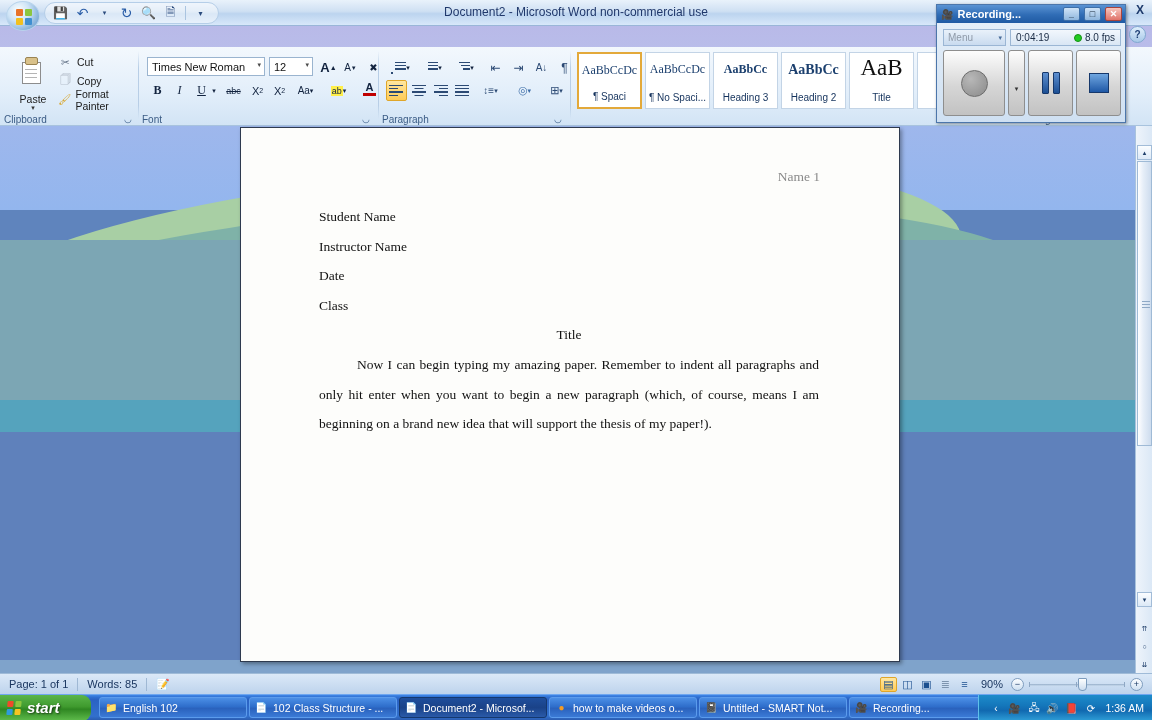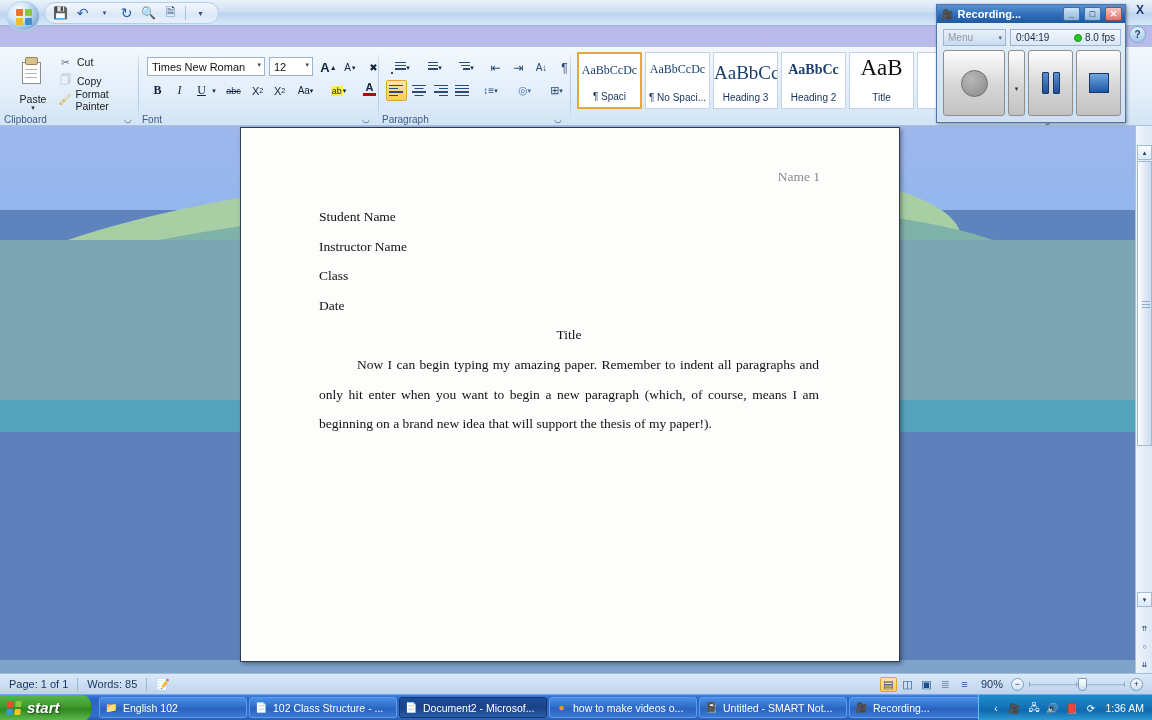--- a/index.html
+++ b/index.html
@@ -341,20 +341,21 @@
       <div class="qbtn" style="color:#2563a8">💾</div>
       <div class="qbtn" style="font-size:14px;color:#2b5ea8">↶</div>
       <div class="qbtn" style="font-size:7px">▾</div>
       <div class="qbtn" style="font-size:14px;color:#2b5ea8">↻</div>
       <div class="qbtn">🔍</div>
       <div class="qbtn">🗎</div>
       <div class="sep"></div>
       <div class="qbtn" style="font-size:8px">▾</div>
     </div>
 
+    <div class="title-text">Document2 - Microsoft Word non-commercial use</div>
     <div class="winbtn-x">X</div>
   </div>
   <div class="helpbtn">?</div>
 
 
   <div class="ribbon">
 
     <div class="group" style="left:4px;width:134px">
       <div class="bigbtn" style="left:6px;top:4px">
         <div class="glyph">
@@ -498,21 +499,21 @@
     <div class="group" style="left:574px;width:372px">
       <div class="stylebox sel" style="left:3px">
         <div class="prev">AaBbCcDc</div>
         <div class="nm">¶ Spaci</div>
       </div>
       <div class="stylebox" style="left:71px">
         <div class="prev">AaBbCcDc</div>
         <div class="nm">¶ No Spaci...</div>
       </div>
       <div class="stylebox" style="left:139px">
-        <div class="prev" style="font-weight:normal;font-size:19px">AaBbCс</div>
+        <div class="prev" style="font-weight:bold;font-size:12px">AaBbCс</div>
         <div class="nm">Heading 3</div>
       </div>
       <div class="stylebox" style="left:207px">
         <div class="prev" style="font-weight:bold;font-size:14px">AaBbCc</div>
         <div class="nm">Heading 2</div>
       </div>
       <div class="stylebox" style="left:275px">
         <div class="prev" style="font-size:23px;color:#111;margin-top:2px">AaB</div>
         <div class="nm">Title</div>
       </div>
@@ -530,22 +531,22 @@
       <div class="group-label">Editing</div>
     </div>
   </div>
 
   <div class="docarea">
     <div class="page">
       <div class="hdr">Name 1</div>
       <div class="body-text">
         <p>Student Name</p>
         <p>Instructor Name</p>
+        <p>Date</p>
         <p>Class</p>
-        <p>Date</p>
         <p class="ctr">Title</p>
         <p class="para">Now I can begin typing my amazing paper.  Remember to indent all paragraphs and only hit enter when you want to begin a new paragraph (which, of course, means I am beginning on a brand new idea that will support the thesis of my paper!).</p>
       </div>
     </div>
   </div>
 
   <div class="splitter">▔</div>
   <div class="vsb">
     <div class="sbbtn" style="top:19px">▴</div>
     <div class="thumb" style="top:35px;height:285px">

